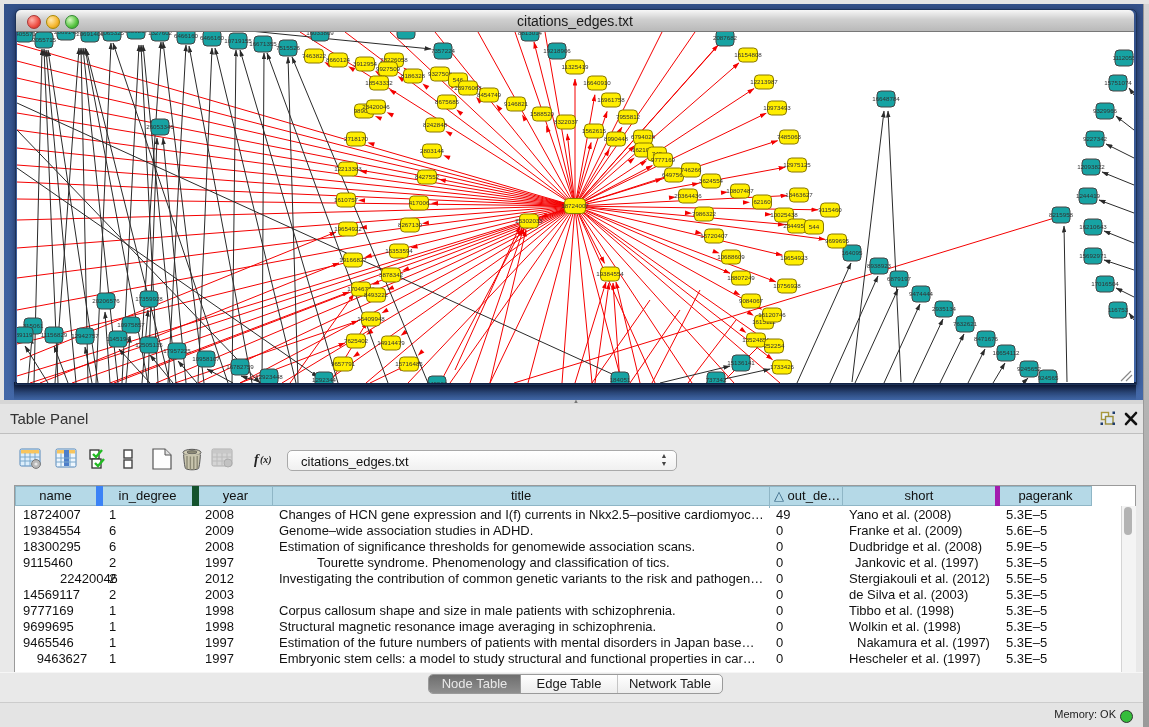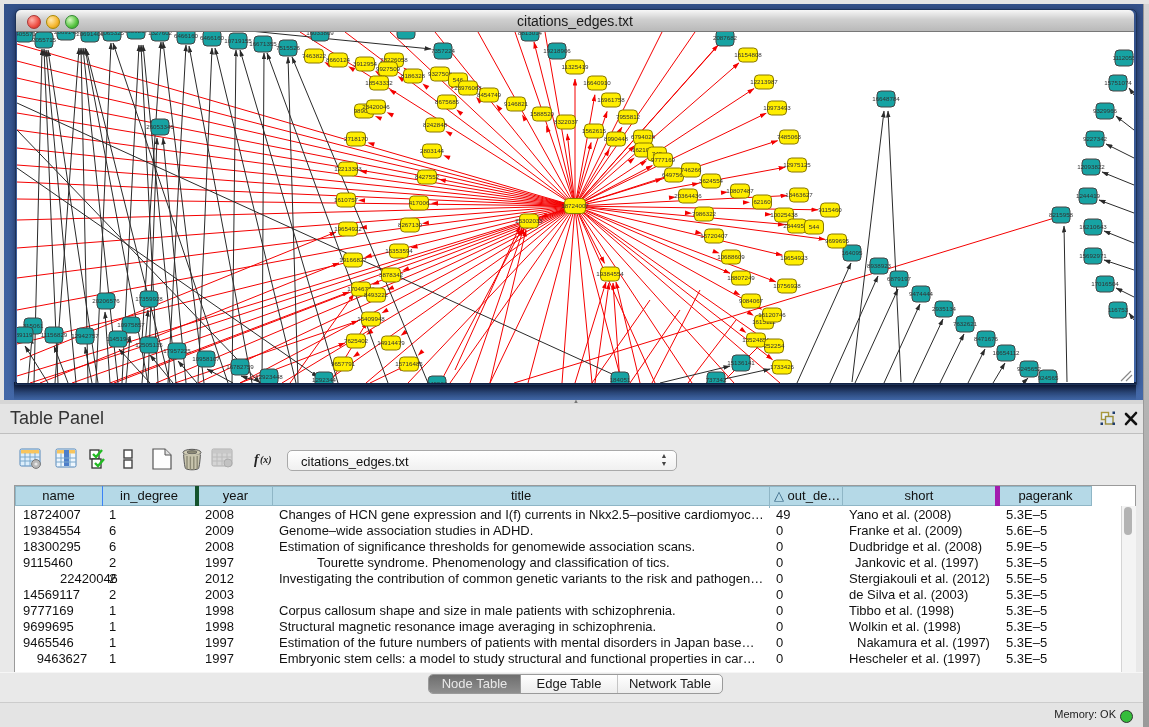--- a/index.html
+++ b/index.html
@@ -517,21 +517,21 @@
 <rect x="564.5" y="198.5" width="21" height="15" rx="4" fill="#ffee00" stroke="#887700" stroke-width="1"></rect>
     <text x="575" y="208" font-size="6.2" font-family="Liberation Sans, sans-serif" fill="#333" text-anchor="middle">18724007</text>
 <path d="M1121,381 L1131,371 M1126,381 L1132,375" stroke="#888" stroke-width="1.2" fill="none"></path>
 </svg>
 
 <div style="position:absolute;left:0;top:400px;width:1149px;height:4px;background:#d6d6d6"></div>
 <div style="position:absolute;left:571px;top:399px;width:10px;height:5px;color:#777;font-size:6px;line-height:5px;text-align:center">▲</div>
 
 <div style="position:absolute;left:0;top:404px;width:1149px;height:323px;background:#e9e9e9"></div>
 <div style="position:absolute;left:0;top:404px;width:1149px;height:29px;background:#e4e4e4;border-bottom:1px solid #bfbfbf"></div>
-<div style="position:absolute;left:10px;top:404px;height:29px;line-height:29px;font-size:18px;color:#333">Table Panel</div>
+<div style="position:absolute;left:10px;top:404px;height:29px;line-height:29px;font-size:15px;color:#333">Table Panel</div>
 <svg width="16" height="16" viewBox="0 0 16 16" style="position:absolute;left:1100px;top:410px">
     <rect x="1.5" y="2.5" width="7" height="7" fill="#eef4fb" stroke="#a8983c" stroke-width="1.4"></rect>
     <rect x="5.5" y="6.5" width="7.5" height="7.5" fill="#dce9f6" stroke="#9a8c38" stroke-width="1.4"></rect>
     <rect x="12.5" y="1.5" width="2.5" height="2.5" fill="#1d3c6e"></rect>
     <rect x="0.5" y="12.5" width="2.5" height="2.5" fill="#1d3c6e"></rect>
     <rect x="12.5" y="12.5" width="2.5" height="2.5" fill="#1d3c6e"></rect>
   </svg>
 <svg width="15" height="15" viewBox="0 0 15 15" style="position:absolute;left:1124px;top:411px">
     <path d="M2,3 L12,13 M12,2 L2,13" stroke="#111" stroke-width="2.6" stroke-linecap="round"></path>
   </svg>
@@ -587,22 +587,22 @@
  <text x="240" y="17" font-family="Liberation Serif, serif" font-style="italic" font-weight="bold" font-size="14" fill="#222">f</text>
  <text x="246" y="16" font-family="Liberation Serif, serif" font-style="italic" font-weight="bold" font-size="10" fill="#222">(x)</text>
 </svg>
 
 <div style="position:absolute;left:287px;top:450px;width:390px;height:21px;background:linear-gradient(#ffffff,#f0f0f0);border:1px solid #a9a9a9;border-radius:5px;font-size:13px;line-height:21px;color:#111;padding-left:13px;box-sizing:border-box">citations_edges.txt</div>
 <div style="position:absolute;left:658px;top:452px;width:12px;height:18px;color:#444;font-size:7px;line-height:8px;text-align:center">▲<br>▼</div>
 
 <div style="position:absolute;left:14px;top:485px;width:1122px;height:188px;background:#fff;border:1px solid #9a9a9a;box-sizing:border-box"></div>
 <div style="position:absolute;left:0px;top:486px;width:1149px;height:20px;font-size:13px;color:#111">
 <div style="position:absolute;left:15px;top:0;width:1077px;height:20px;background:#b5d9e7;border:1px solid #8fb6c6;box-sizing:border-box"></div>
-<div style="position:absolute;left:15px;top:0;width:88px;height:20px;border-right:1px solid #3b82f6;box-sizing:border-box;text-align:center;line-height:20px;">name</div>
-<div style="position:absolute;left:103px;top:0;width:96px;height:20px;border-right:4px solid #14532d;box-sizing:border-box;text-align:center;line-height:20px;">in_degree</div>
+<div style="position:absolute;left:15px;top:0;width:88px;height:20px;border-right:7px solid #3b82f6;box-sizing:border-box;text-align:center;line-height:20px;">name</div>
+<div style="position:absolute;left:103px;top:0;width:96px;height:20px;border-right:7px solid #14532d;box-sizing:border-box;text-align:center;line-height:20px;">in_degree</div>
 <div style="position:absolute;left:199px;top:0;width:74px;height:20px;border-right:1px solid #8fb6c6;box-sizing:border-box;text-align:center;line-height:20px;">year</div>
 <div style="position:absolute;left:273px;top:0;width:497px;height:22px;border-right:1px solid #8fb6c6;box-sizing:border-box;text-align:center;line-height:20px;">title</div>
 <div style="position:absolute;left:770px;top:0;width:73px;height:20px;border-right:1px solid #8fb6c6;box-sizing:border-box;text-align:left;padding-left:4px;line-height:20px;"><span style="color:#2a5a7a">△</span> out_de…</div>
 <div style="position:absolute;left:843px;top:0;width:157px;height:20px;border-right:5px solid #a21caf;box-sizing:border-box;text-align:center;line-height:20px;">short</div>
 <div style="position:absolute;left:1000px;top:0;width:92px;height:20px;border-right:1px solid #8fb6c6;box-sizing:border-box;text-align:center;line-height:20px;">pagerank</div>
 </div>
 <div style="position:absolute;left:0px;top:507px;width:1120px;height:160px;font-size:13px;color:#111">
 <div style="position:absolute;left:23px;top:0px;width:78px;height:16px;line-height:16px;white-space:nowrap;overflow:hidden;">18724007</div>
     <div style="position:absolute;left:109px;top:0px;width:88px;height:16px;line-height:16px;white-space:nowrap;overflow:hidden;">1</div>
     <div style="position:absolute;left:205px;top:0px;width:66px;height:16px;line-height:16px;white-space:nowrap;overflow:hidden;">2008</div>

